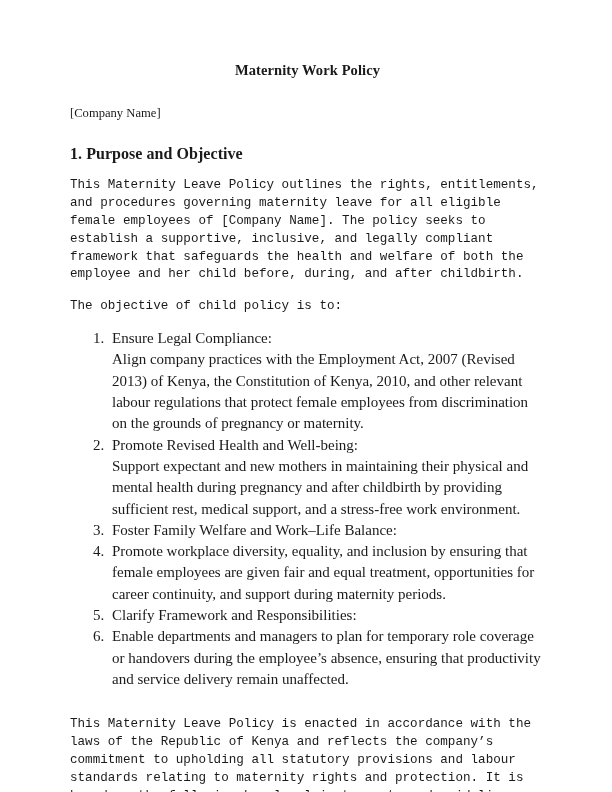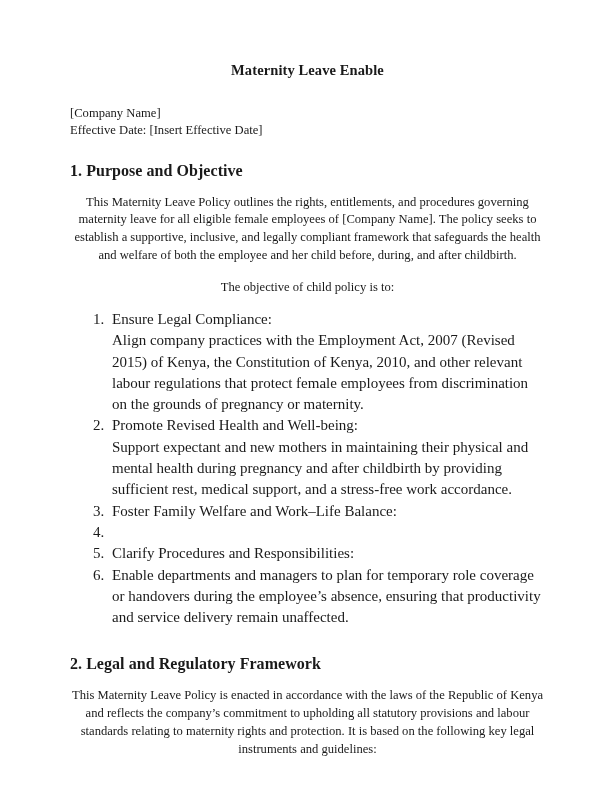--- a/index.html
+++ b/index.html
@@ -43,21 +43,22 @@
     font-size: 16px;
     font-weight: bold;
     margin: 0 0 13px 0;
     line-height: 1.25;
     letter-spacing: 0.05px;
   }
   p.body-text {
     font-size: 12.6px;
     line-height: 1.42;
     margin: 0 0 14px 0;
-    text-align: center;
+    text-align: left;
+    font-family: Liberation Mono, monospace;
   }
   p.body-text.tight {
     margin-bottom: 12px;
   }
   ol.objective-list {
     margin: 0 0 20px 0;
     padding: 0 0 0 38px;
     font-size: 15px;
     line-height: 1.42;
     list-style-position: outside;
@@ -73,58 +74,57 @@
   ol.objective-list > li .item-desc {
     display: block;
   }
   .spacer-3 { height: 6px; }
 </style>
 </head>
 <body>
 
 <div class="page">
 
-  <h1 class="doc-title">Maternity Leave Enable</h1>
+  <h1 class="doc-title">Maternity Work Policy</h1>
 
   <div class="meta-block">
     <span class="meta-line">[Company Name]</span>
-    <span class="meta-line">Effective Date: [Insert Effective Date]</span>
   </div>
 
   <section>
     <h2 class="section-heading">1. Purpose and Objective</h2>
 
     <p class="body-text">This Maternity Leave Policy outlines the rights, entitlements, and procedures governing maternity leave for all eligible female employees of [Company Name]. The policy seeks to establish a supportive, inclusive, and legally compliant framework that safeguards the health and welfare of both the employee and her child before, during, and after childbirth.</p>
 
     <p class="body-text tight">The objective of child policy is to:</p>
 
     <ol class="objective-list">
       <li>
         <span class="item-title">Ensure Legal Compliance:</span>
-        <span class="item-desc">Align company practices with the Employment Act, 2007 (Revised 2015) of Kenya, the Constitution of Kenya, 2010, and other relevant labour regulations that protect female employees from discrimination on the grounds of pregnancy or maternity.</span>
+        <span class="item-desc">Align company practices with the Employment Act, 2007 (Revised 2013) of Kenya, the Constitution of Kenya, 2010, and other relevant labour regulations that protect female employees from discrimination on the grounds of pregnancy or maternity.</span>
       </li>
       <li>
         <span class="item-title">Promote Revised Health and Well-being:</span>
-        <span class="item-desc">Support expectant and new mothers in maintaining their physical and mental health during pregnancy and after childbirth by providing sufficient rest, medical support, and a stress-free work accordance.</span>
+        <span class="item-desc">Support expectant and new mothers in maintaining their physical and mental health during pregnancy and after childbirth by providing sufficient rest, medical support, and a stress-free work environment.</span>
       </li>
       <li>
         <span class="item-title">Foster Family Welfare and Work–Life Balance:</span>
       </li>
       <li>
+        <span class="item-desc">Promote workplace diversity, equality, and inclusion by ensuring that female employees are given fair and equal treatment, opportunities for career continuity, and support during maternity periods.</span>
       </li>
       <li>
-        <span class="item-title">Clarify Procedures and Responsibilities:</span>
+        <span class="item-title">Clarify Framework and Responsibilities:</span>
       </li>
       <li>
         <span class="item-desc">Enable departments and managers to plan for temporary role coverage or handovers during the employee’s absence, ensuring that productivity and service delivery remain unaffected.</span>
       </li>
     </ol>
   </section>
 
   <div class="spacer-3"></div>
 
   <section>
-    <h2 class="section-heading">2. Legal and Regulatory Framework</h2>
 
     <p class="body-text">This Maternity Leave Policy is enacted in accordance with the laws of the Republic of Kenya and reflects the company’s commitment to upholding all statutory provisions and labour standards relating to maternity rights and protection. It is based on the following key legal instruments and guidelines:</p>
   </section>
 
 </div>
 
 </body></html>

